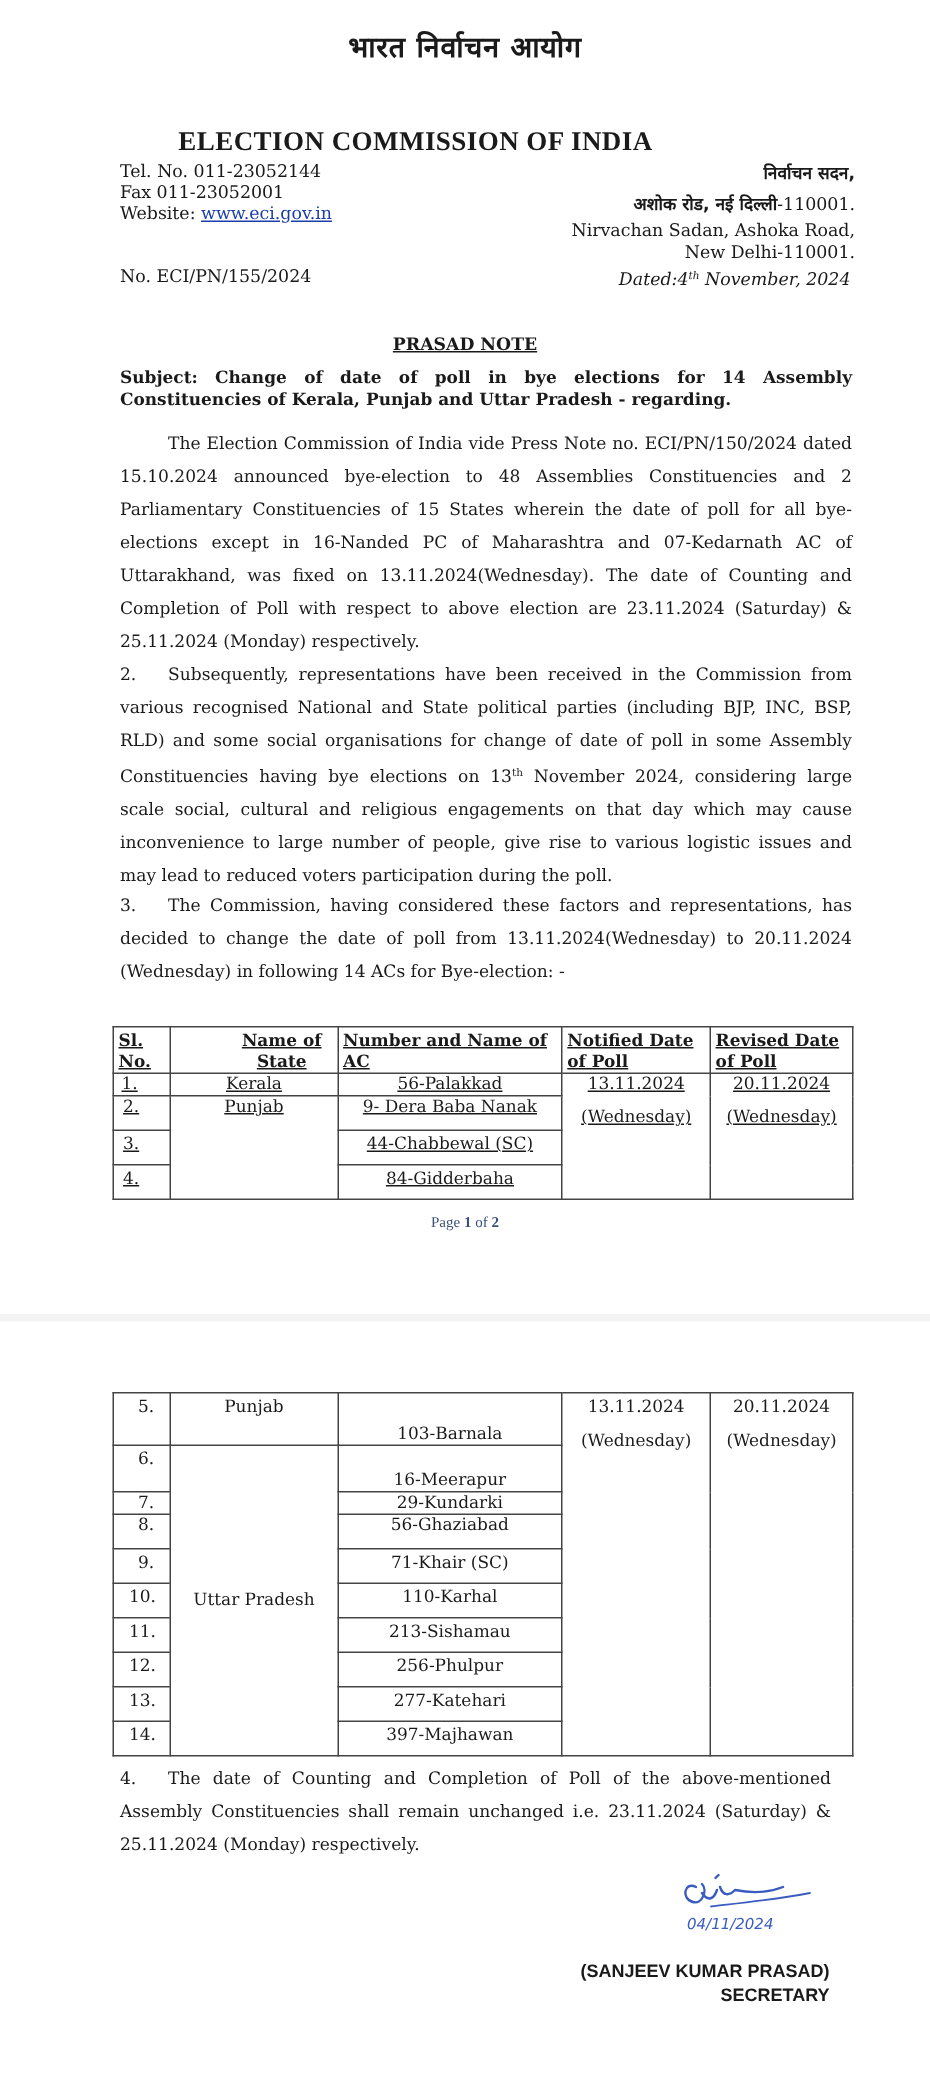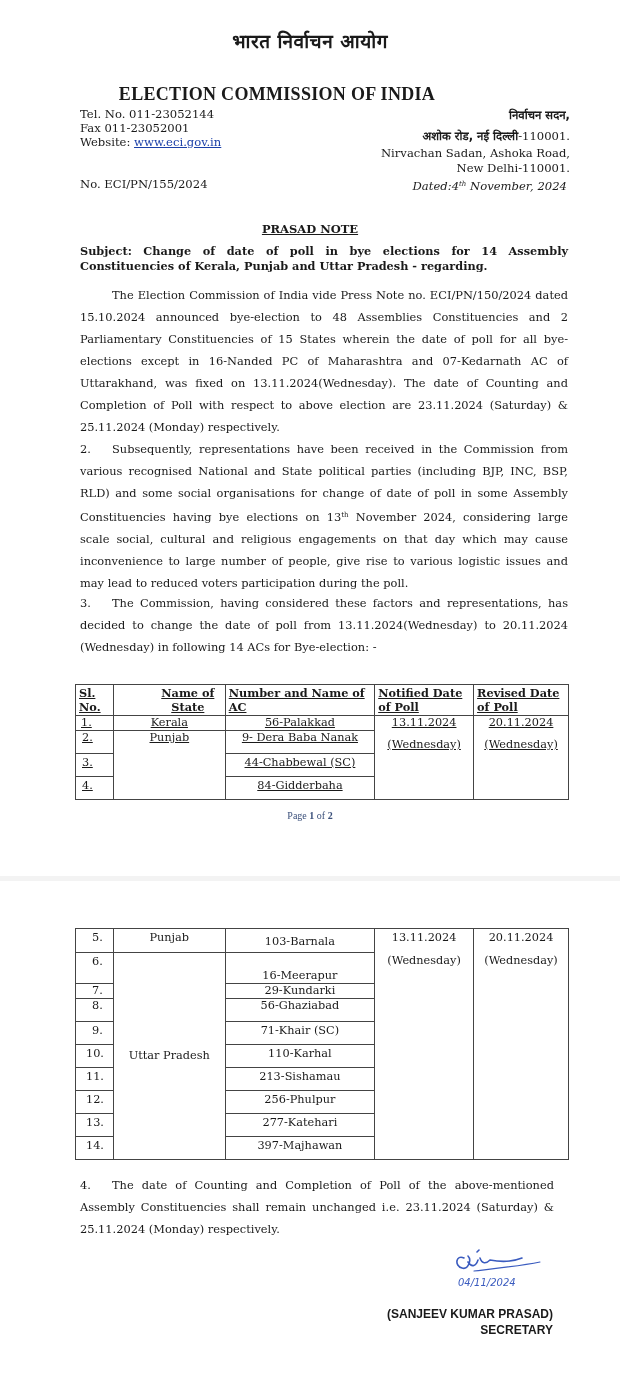--- a/index.html
+++ b/index.html
@@ -1,19 +1,19 @@
 <!DOCTYPE html>
 <html><head>
 <meta charset="utf-8">
 <style>
   * { box-sizing: border-box; margin: 0; padding: 0; }
   html, body { width: 620px; height: 1386px; background: #ffffff; overflow: hidden; }
   body { position: relative; font-family: "DejaVu Serif", "Liberation Serif", serif; color: #1a1a1a; }
   .abs { position: absolute; }
-  .hindi-title { left: 0; width: 620px; top: 28px; text-align: center; font-family: "DejaVu Sans", sans-serif; font-weight: bold; font-size: 19px; letter-spacing: 0.5px; }
+  .hindi-title { left: 0; width: 620px; top: 18px; text-align: center; font-family: "DejaVu Sans", sans-serif; font-weight: bold; font-size: 19px; letter-spacing: 0.5px; }
   .eng-title { left: 0; width: 524px; top: 84px; text-align: center; font-family: "Liberation Serif", serif; font-weight: bold; font-size: 18px; letter-spacing: 0.3px; transform: translateX(0px); }
   .eng-title span { display: inline-block; padding-left: 30px; }
   .contact { left: 80px; font-size: 11.6px; line-height: 14px; font-family: "DejaVu Serif", serif; }
   .contact a { color: #1a3fa8; text-decoration: underline; }
   .addr { right: 50px; text-align: right; font-size: 11.6px; line-height: 14.6px; font-family: "DejaVu Serif", serif; }
   .addr .hi { font-family: "DejaVu Sans", sans-serif; font-weight: bold; font-size: 11.5px; }
   sup { font-size: 7px; vertical-align: 4px; }
   .press-note { left: 0; width: 620px; top: 222px; text-align: center; font-weight: bold; font-size: 11.5px; text-decoration: underline; font-family: "DejaVu Serif", serif; }
   .subject { left: 80px; width: 488px; top: 244px; font-weight: bold; font-size: 11.3px; line-height: 15px; text-align: justify; text-align-last: left; }
   .para { left: 80px; width: 488px; font-size: 11.4px; line-height: 22px; text-align: justify; }
@@ -114,21 +114,21 @@
       <col style="width:38px">
       <col style="width:112px">
       <col style="width:150px">
       <col style="width:99px">
       <col style="width:95px">
     </colgroup>
   <tbody>
       <tr style="height:24px;">
     <td class="sl" style="padding-top:2px;padding-left:16px;">5.</td>
     <td class="c" style="padding-top:2px;">Punjab</td>
-    <td class="c" style="padding-top:6px;text-align:center;">103-Barnala</td>
+    <td class="c" style="padding-top:20px;text-align:center;">103-Barnala</td>
     <td class="c" rowspan="11" style="padding-top:2px;">
       <div>13.11.2024</div>
       <div style="margin-top:9px;">(Wednesday)</div>
     </td>
     <td class="c" rowspan="11" style="padding-top:2px;">
       <div>20.11.2024</div>
       <div style="margin-top:9px;">(Wednesday)</div>
     </td>
   </tr>
   <tr style="height:24px;">

